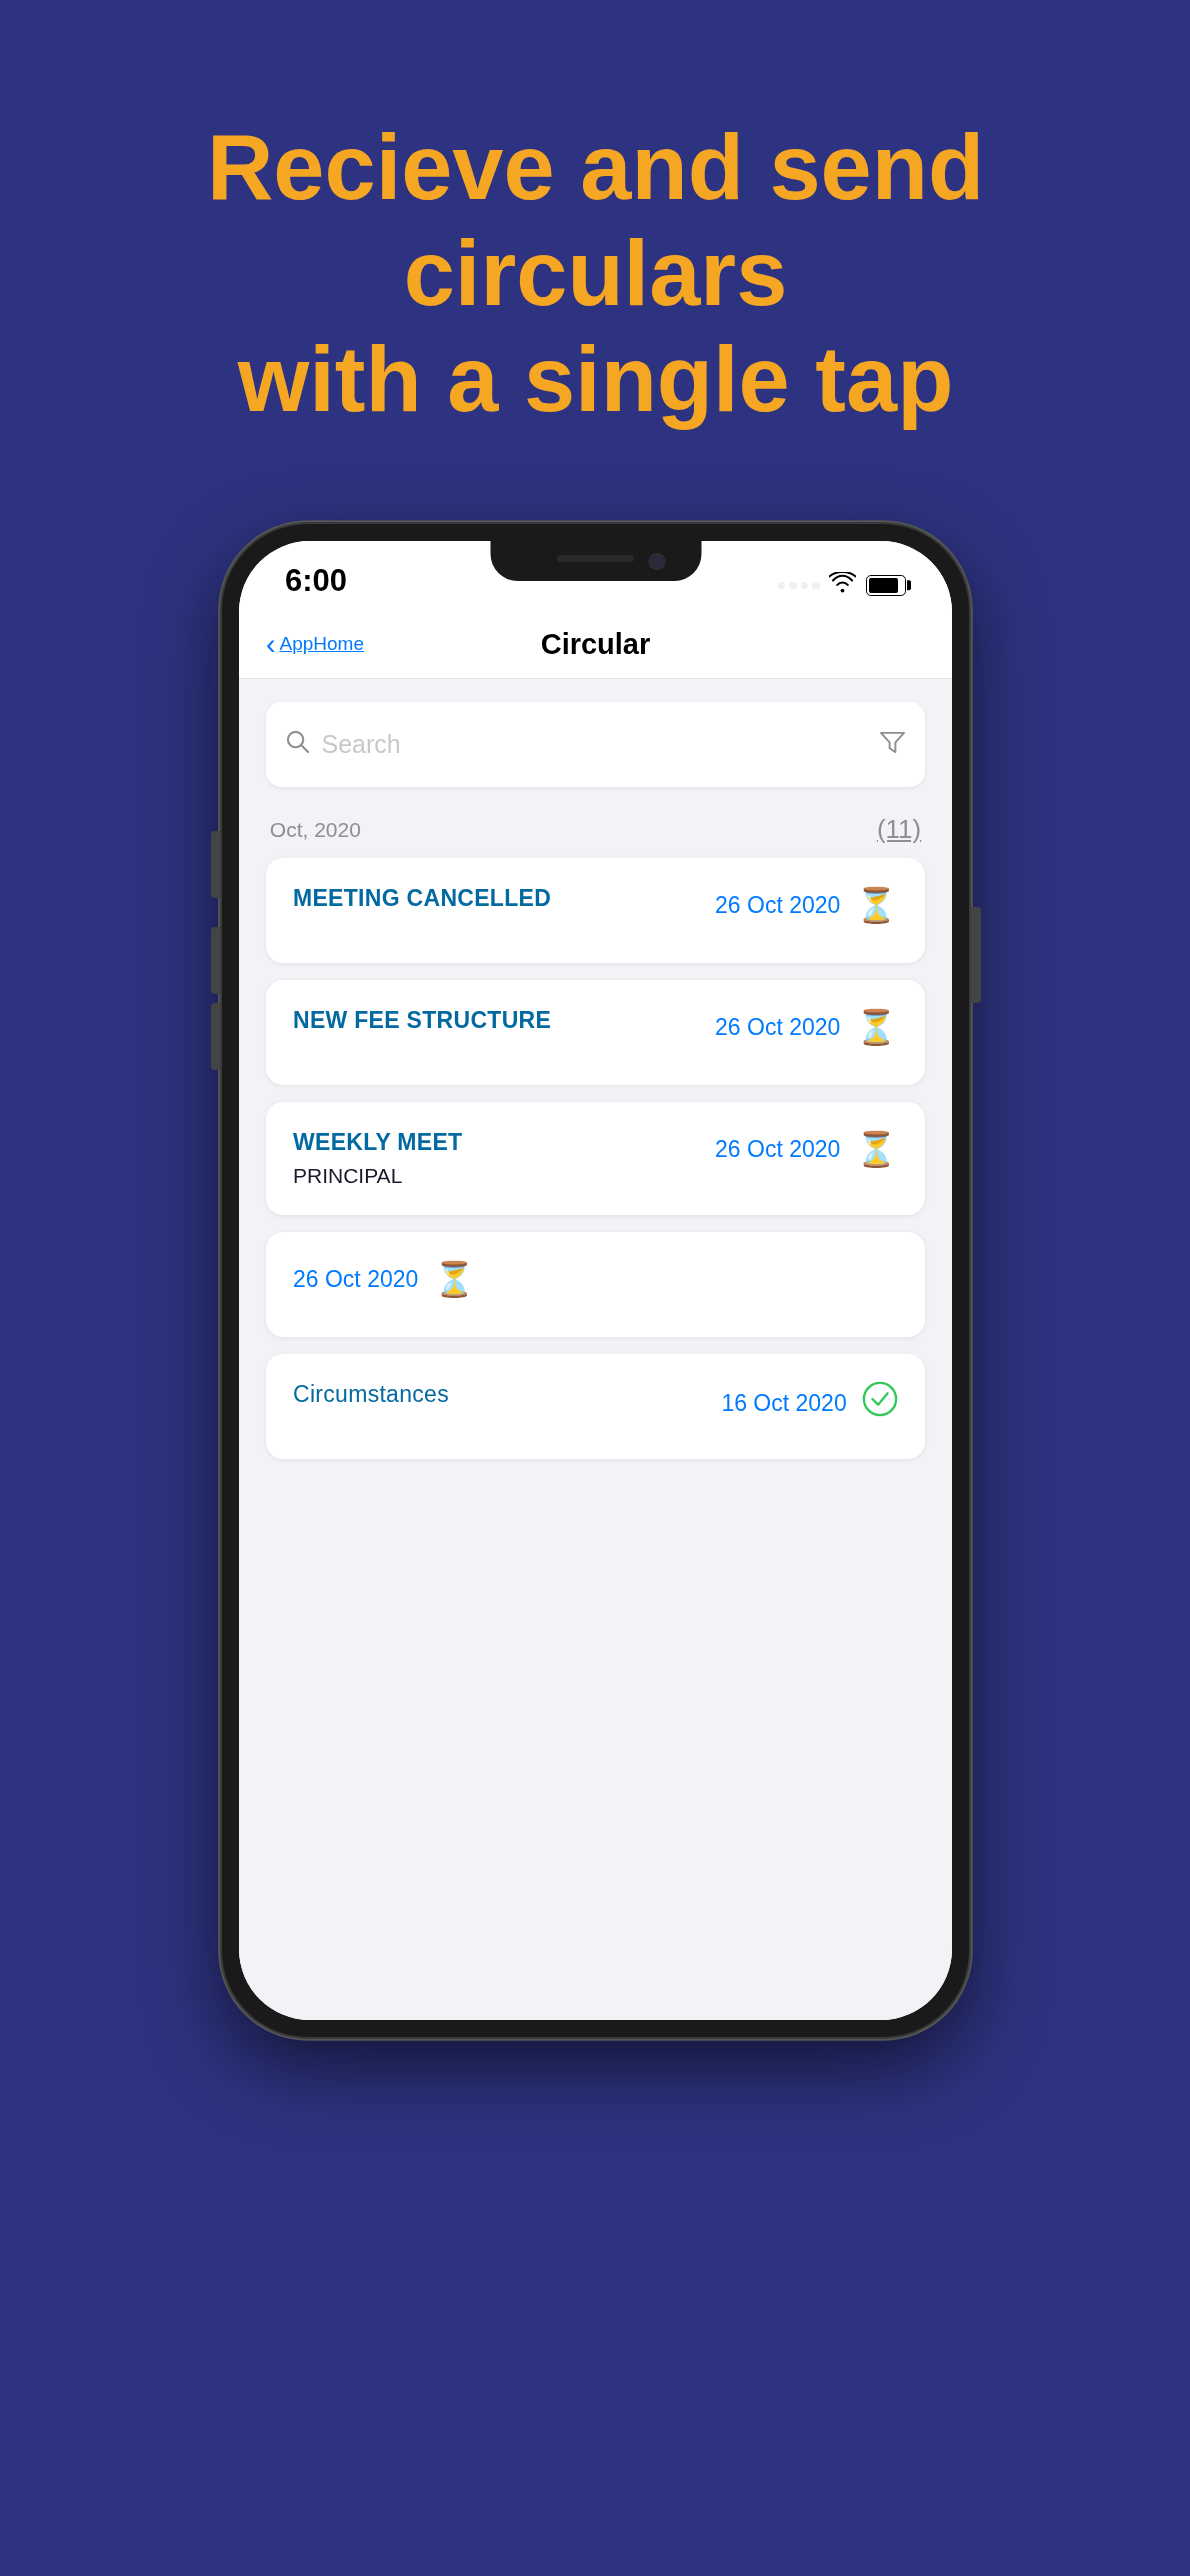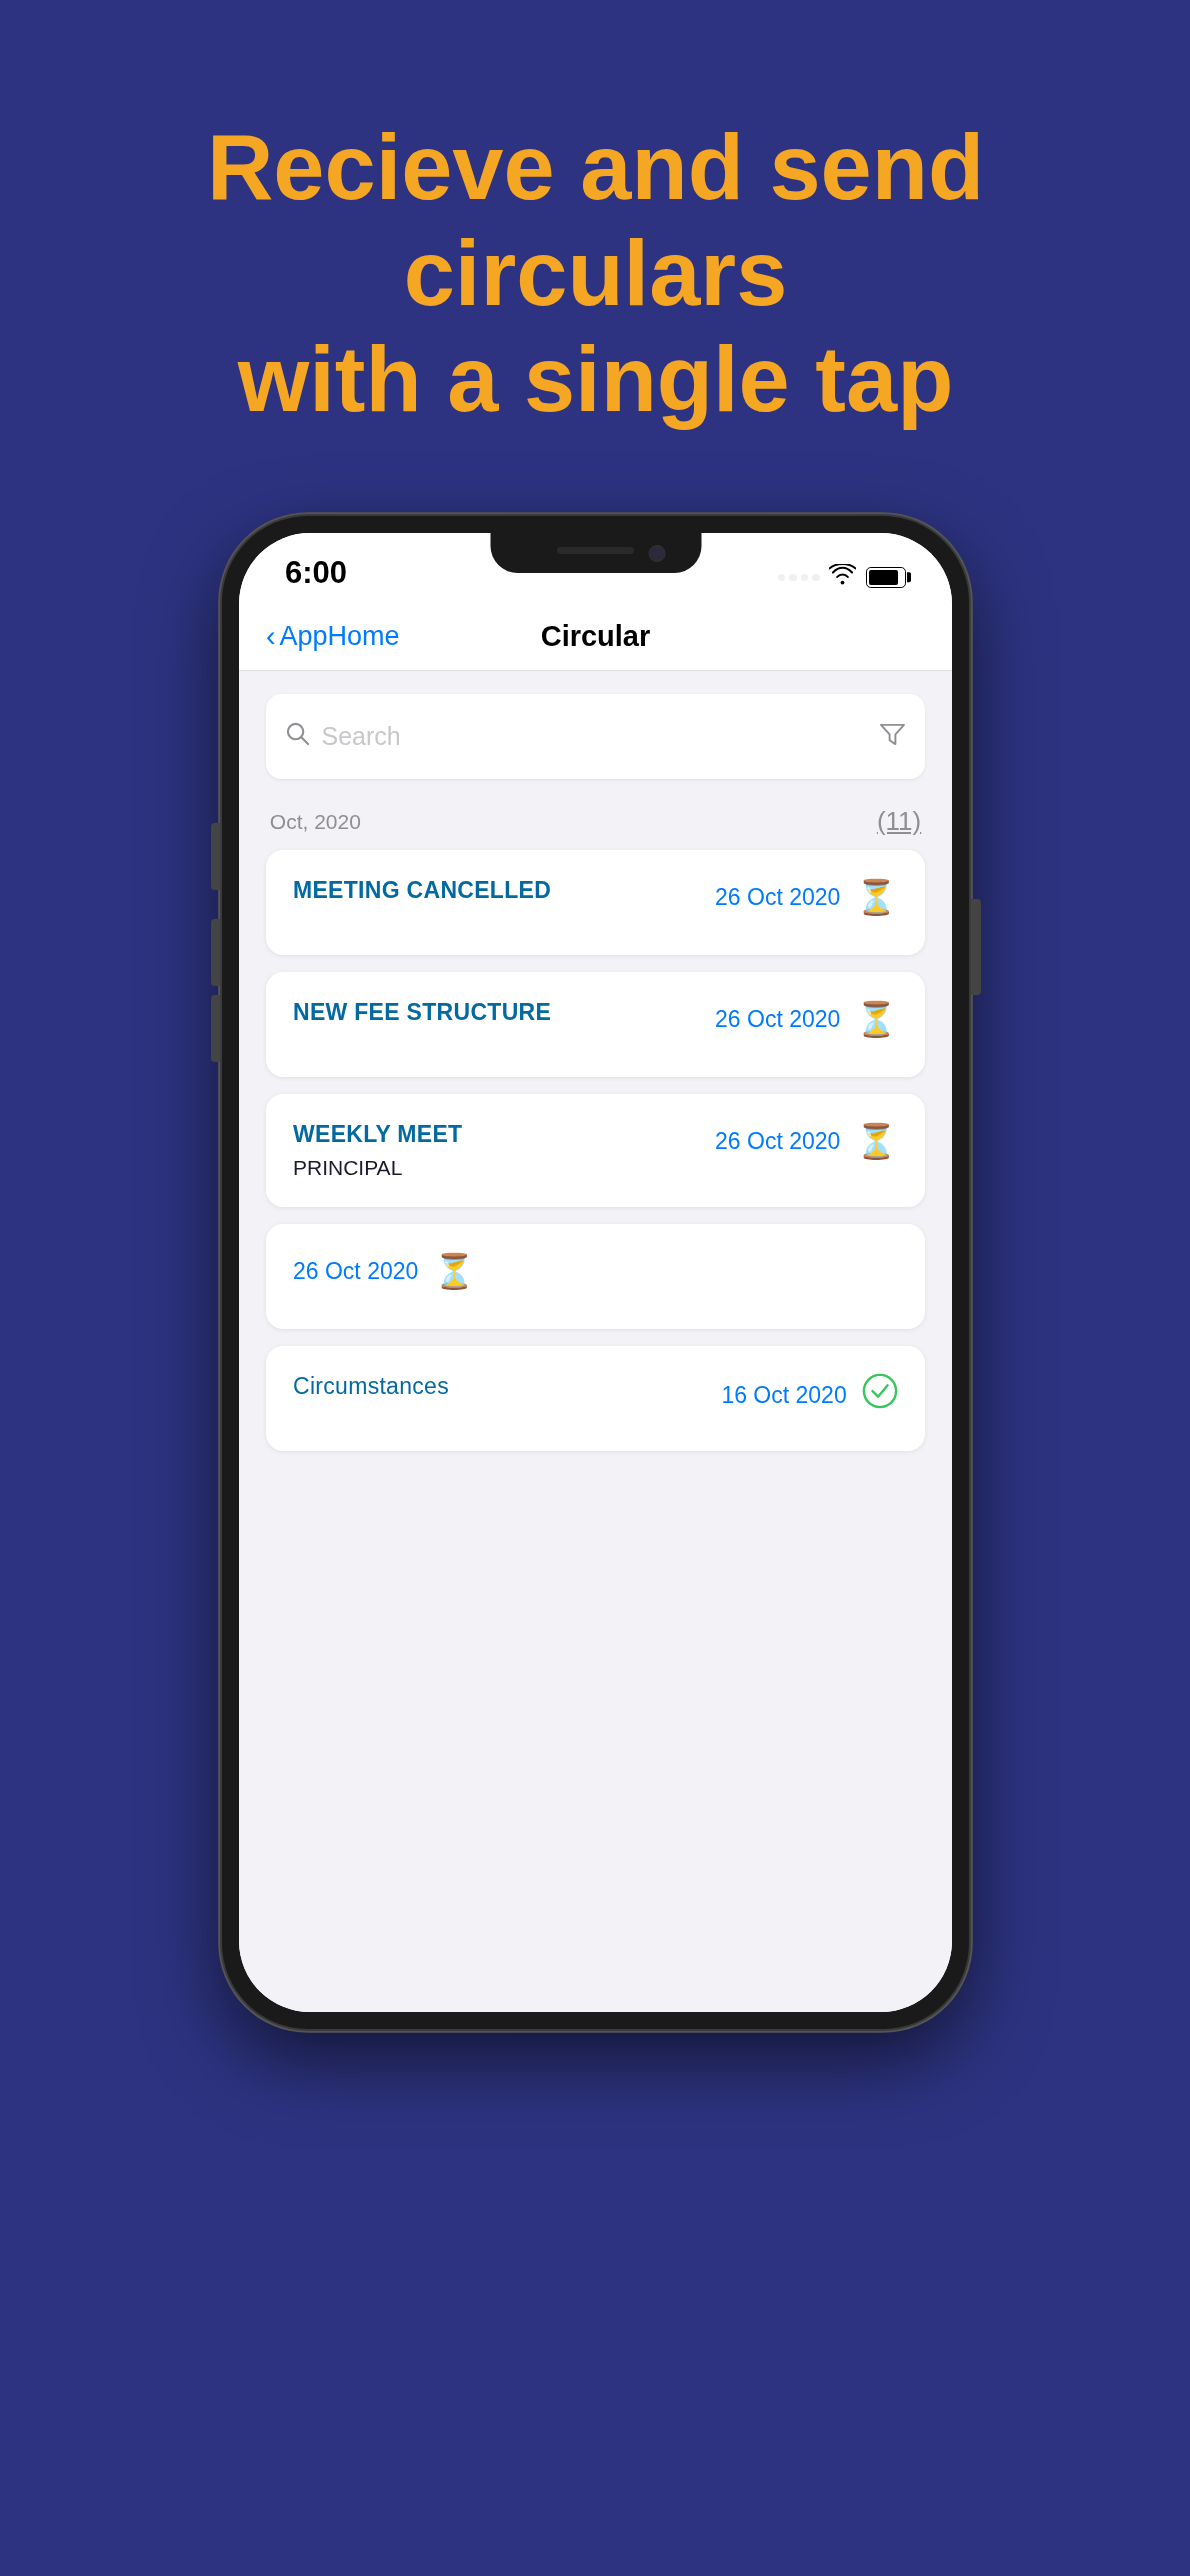--- a/index.html
+++ b/index.html
@@ -28,21 +28,21 @@
     }
 
     .hero-title span {
       color: #f5a623;
     }
 
     .phone-wrapper {
       display: flex;
       justify-content: center;
       align-items: flex-start;
-      margin-top: 27px;
+      margin-top: 35px;
     }
 
     .phone-frame {
       width: 747px;
       background: #1a1a1a;
       border-radius: 86px;
       padding: 17px;
       box-shadow:
         0 0 0 1.9px #3a3a3a,
         0 0 0 3.8px #555,
@@ -207,21 +207,22 @@
       color: #007aff;
       font-size: 25px;
     }
 
     .nav-back-chevron {
       font-size: 29px;
       margin-right: 3.8px;
     }
 
     .nav-back-text {
-      font-size: 27px;
+      font-size: 19px;
+      text-decoration: underline;
     }
 
     .nav-title {
       font-size: 29px;
       font-weight: 700;
       color: #000;
     }
 
     
     .content-area {

